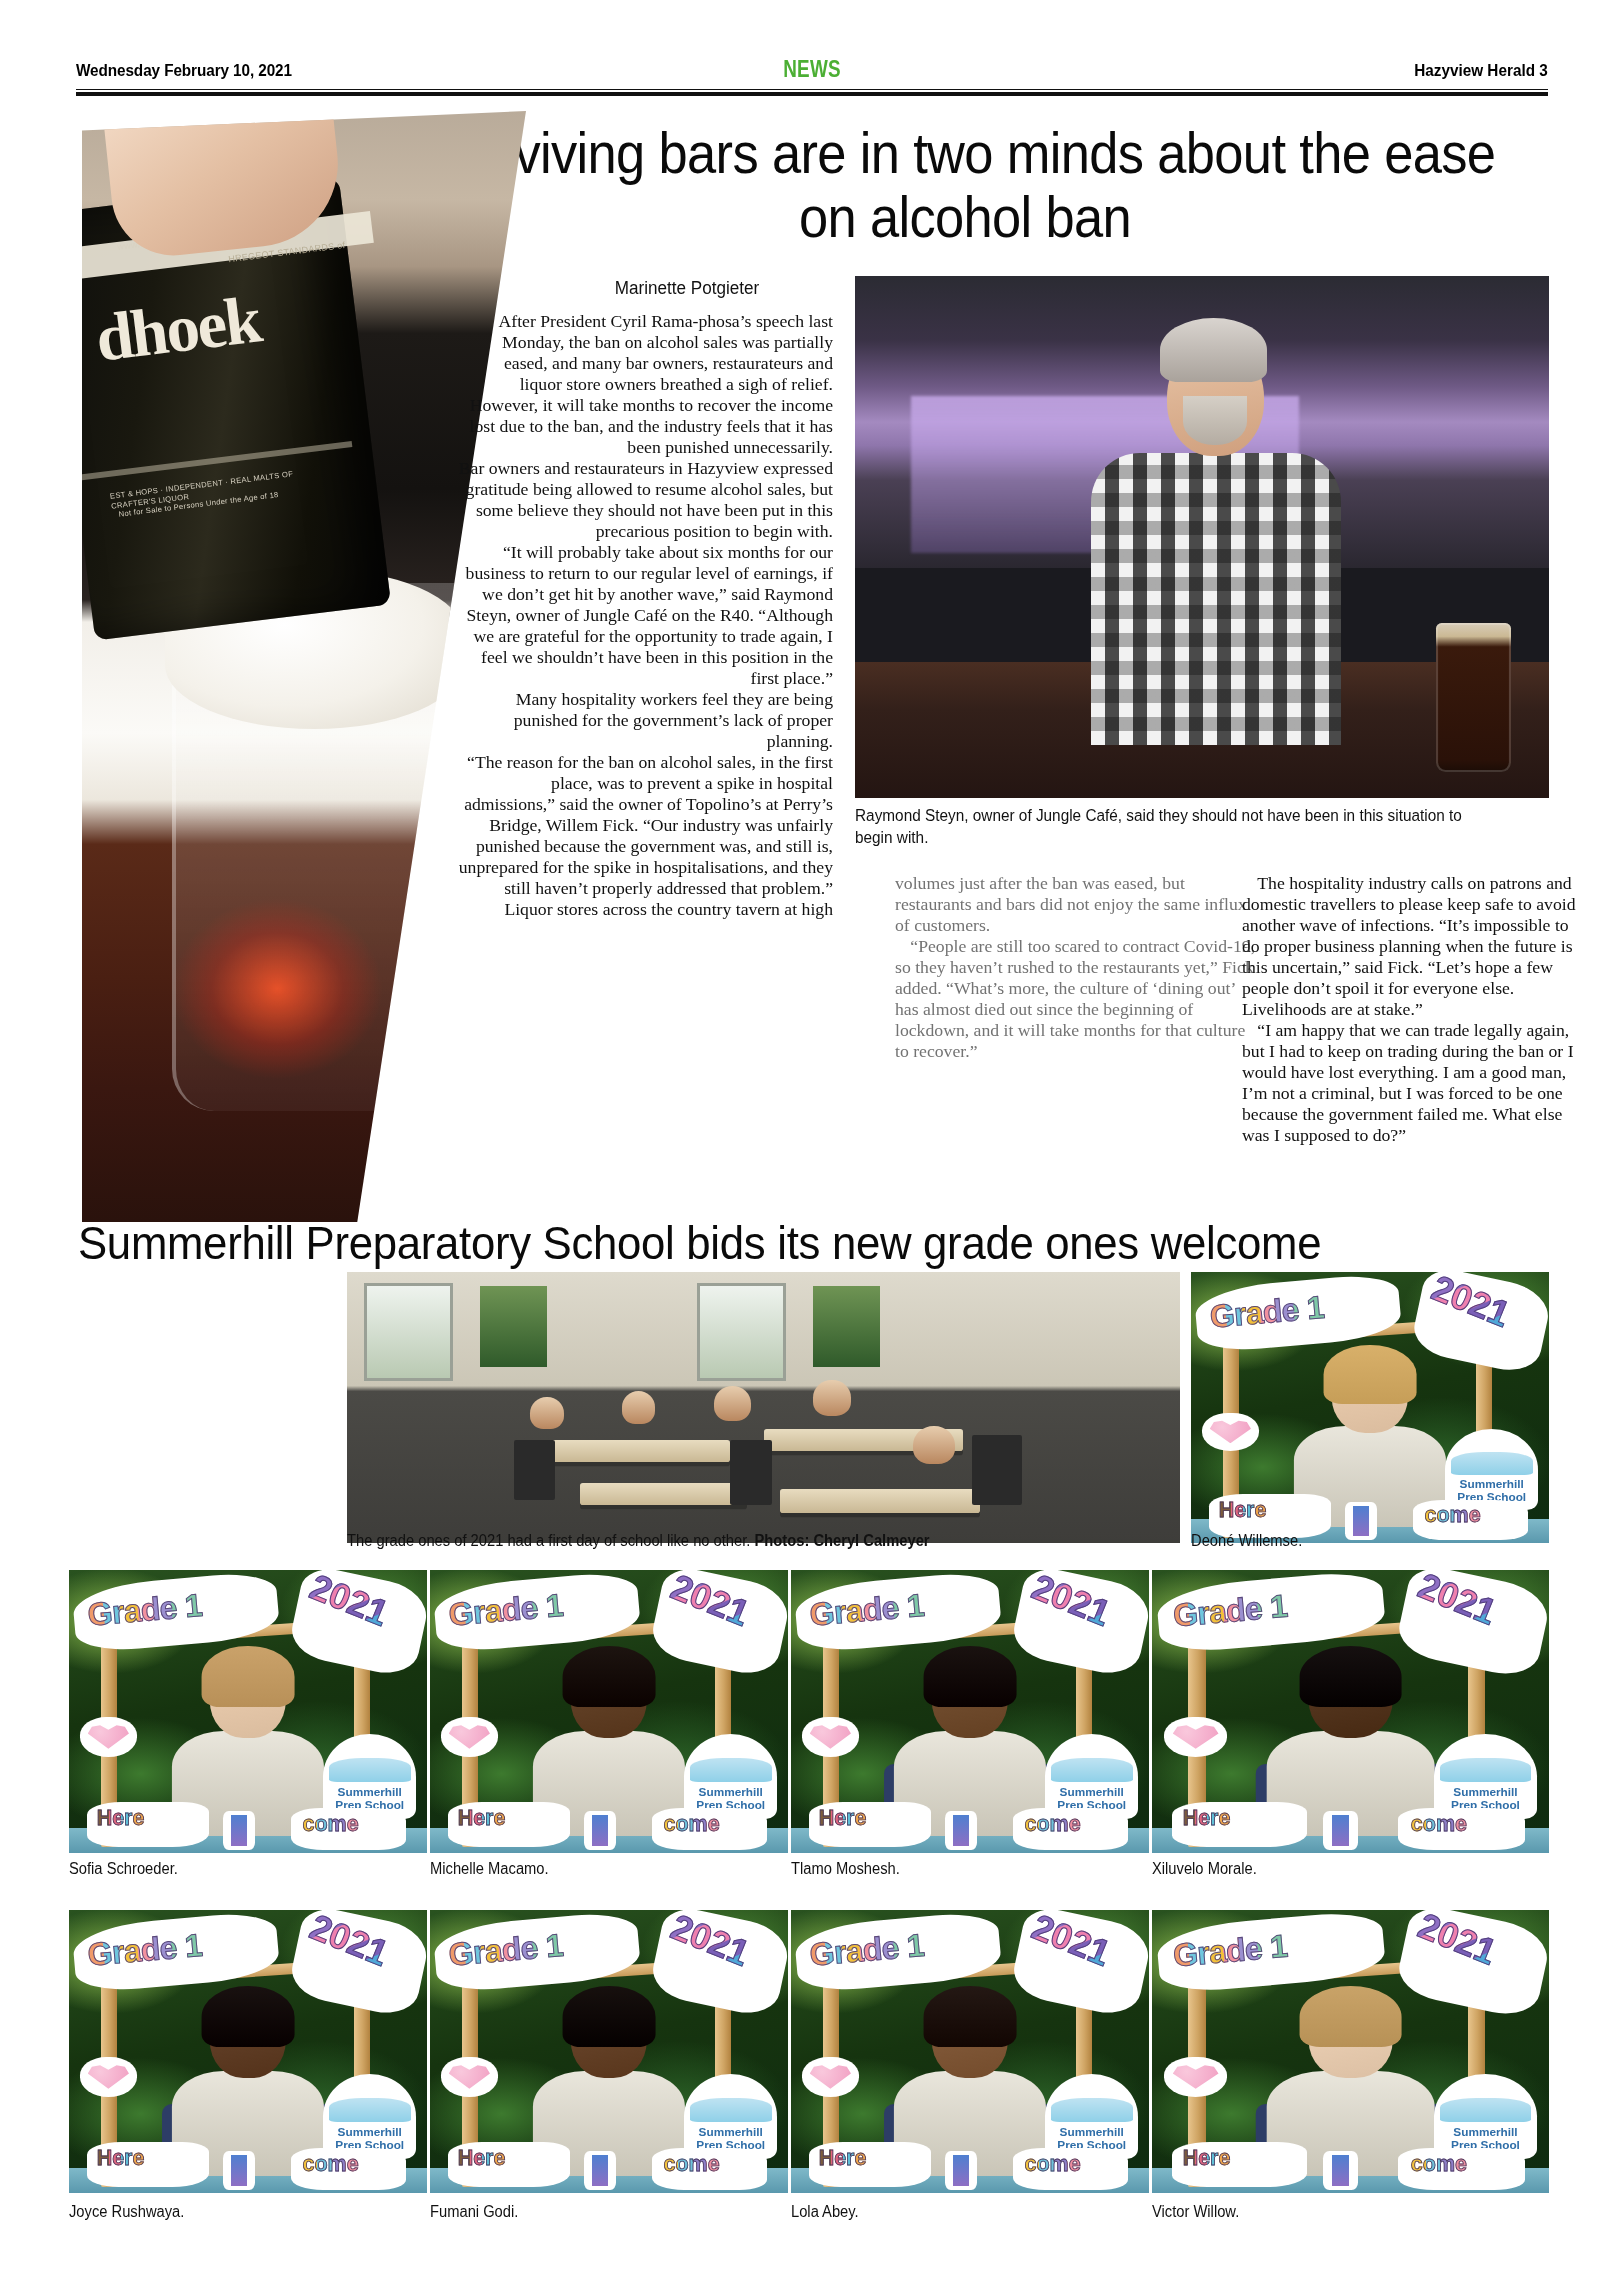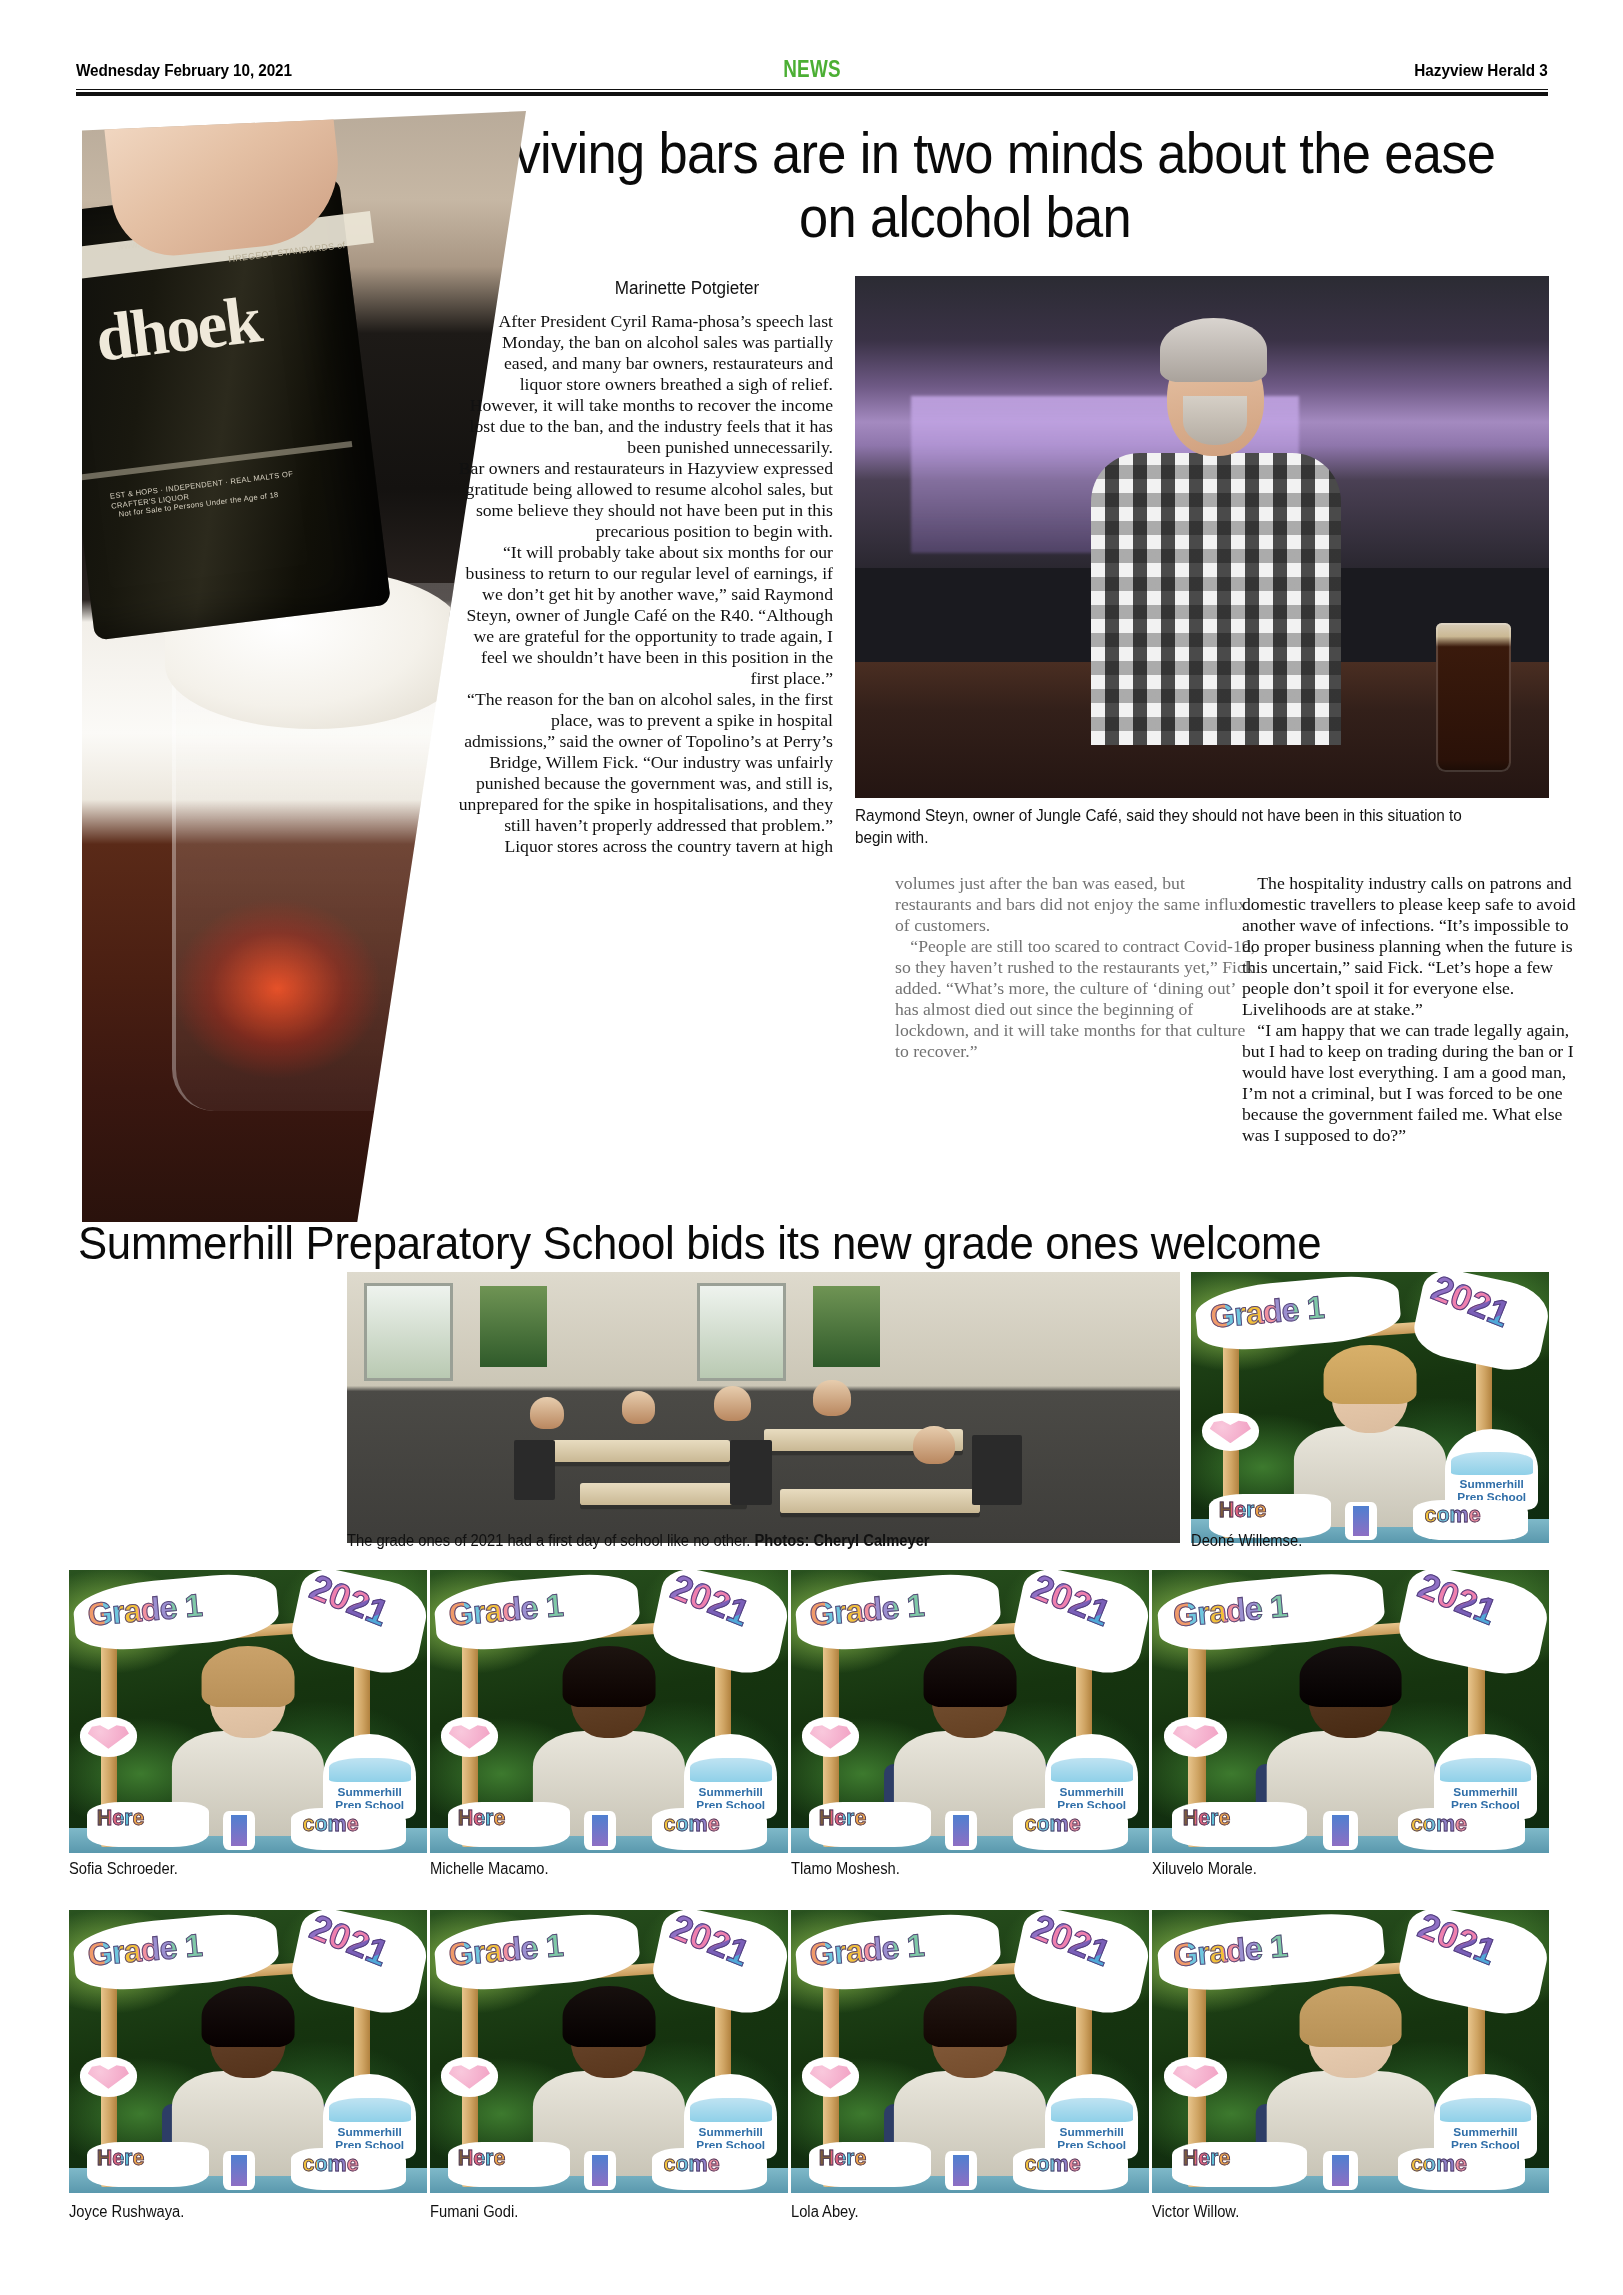--- a/index.html
+++ b/index.html
@@ -181,20 +181,21 @@
     <div class="micro" style="left:36px;top:386px;width:208px;transform:rotate(-7deg);font-size:7.6px;">Not for Sale to Persons Under the Age of 18</div>
     <div class="hand"></div>
   </div>
 
   <div class="byline">Marinette Potgieter</div>
 
   <div class="col1">
     <p>After President Cyril Rama-phosa’s speech last Monday, the ban on alcohol sales was partially eased, and many bar owners, restaurateurs and liquor store owners breathed a sigh of relief. However, it will take months to recover the income lost due to the ban, and the industry feels that it has been punished unnecessarily.</p>
     <p>Bar owners and restaurateurs in Hazyview expressed gratitude being allowed to resume alcohol sales, but some believe they should not have been put in this precarious position to begin with.</p>
     <p>“It will probably take about six months for our business to return to our regular level of earnings, if we don’t get hit by another wave,” said Raymond Steyn, owner of Jungle Café on the R40. “Although we are grateful for the opportunity to trade again, I feel we shouldn’t have been in this position in the first place.”</p>
+    <p>Many hospitality workers feel they are being punished for the government’s lack of proper planning.</p>
     <p>“The reason for the ban on alcohol sales, in the first place, was to prevent a spike in hospital admissions,” said the owner of Topolino’s at Perry’s Bridge, Willem Fick. “Our industry was unfairly punished because the government was, and still is, unprepared for the spike in hospitalisations, and they still haven’t properly addressed that problem.”</p>
     <p>Liquor stores across the country tavern at high</p>
   </div>
 
   <div class="barphoto">
     <div class="bar-wall"></div>
     <div class="bar-shelfglow"></div>
     <div class="bar-bottle" style="left:12%;height:17%;"></div>
     <div class="bar-bottle" style="left:17%;height:20%;"></div>
     <div class="bar-bottle" style="left:22%;height:15%;"></div>

